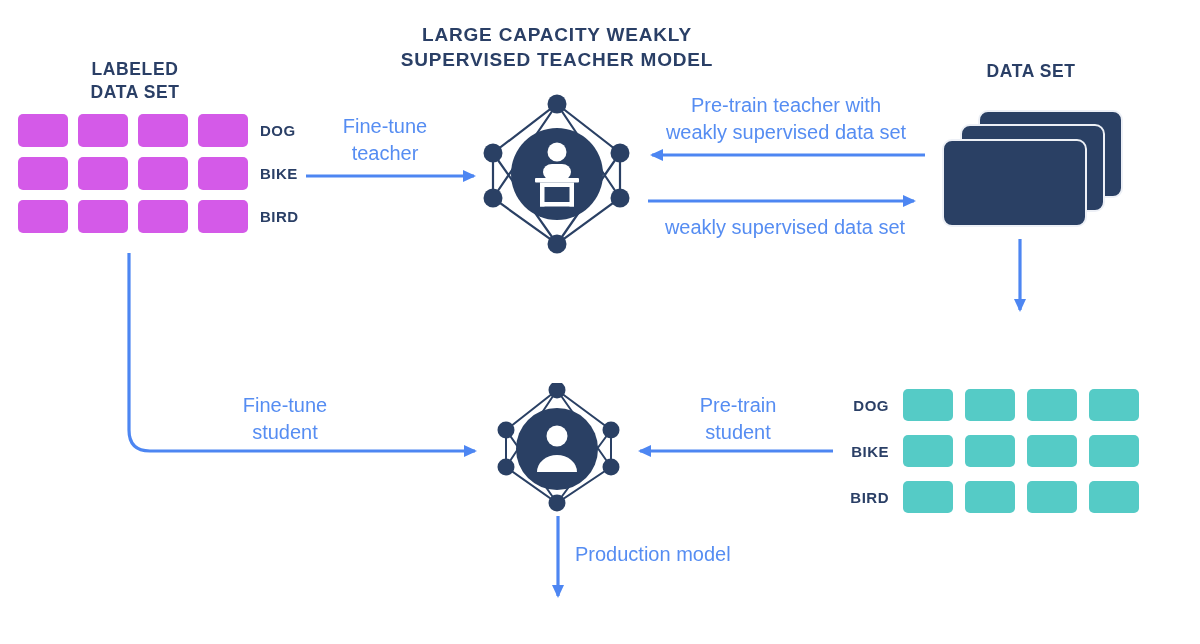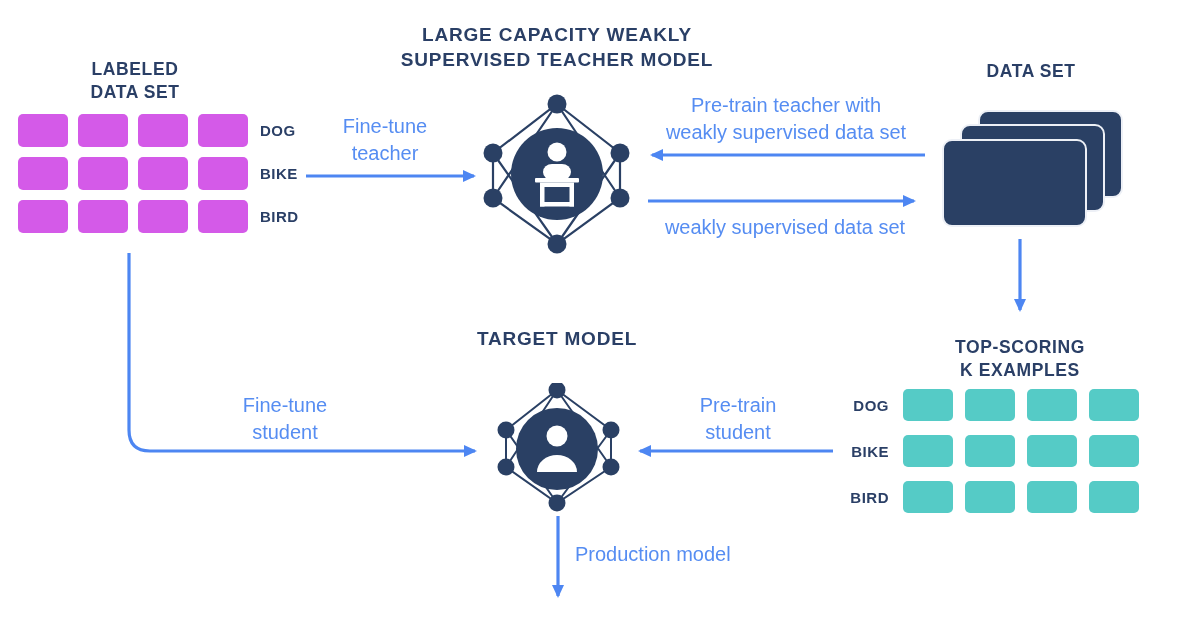--- a/index.html
+++ b/index.html
@@ -65,25 +65,20 @@
     <div>SUPERVISED TEACHER MODEL</div>
   </div>
   <div class="hd hd-sm" style="left:135px; top:58px;">
     <div>LABELED</div>
     <div>DATA SET</div>
   </div>
   <div class="hd hd-sm" style="left:1031px; top:60px;">
     <div>DATA SET</div>
   </div>
   <div class="hd hd-lg" style="left:557px; top:326px;">
-    <div>TARGET MODEL</div>
-  </div>
-  <div class="hd hd-sm" style="left:1020px; top:336px;">
-    <div>TOP-SCORING</div>
-    <div>K EXAMPLES</div>
   </div>
 
   <div class="lbl" style="left:385px; top:113px;">
     <div>Fine-tune</div>
     <div>teacher</div>
   </div>
   <div class="lbl" style="left:786px; top:92px;">
     <div>Pre-train teacher with</div>
     <div>weakly supervised data set</div>
   </div>

